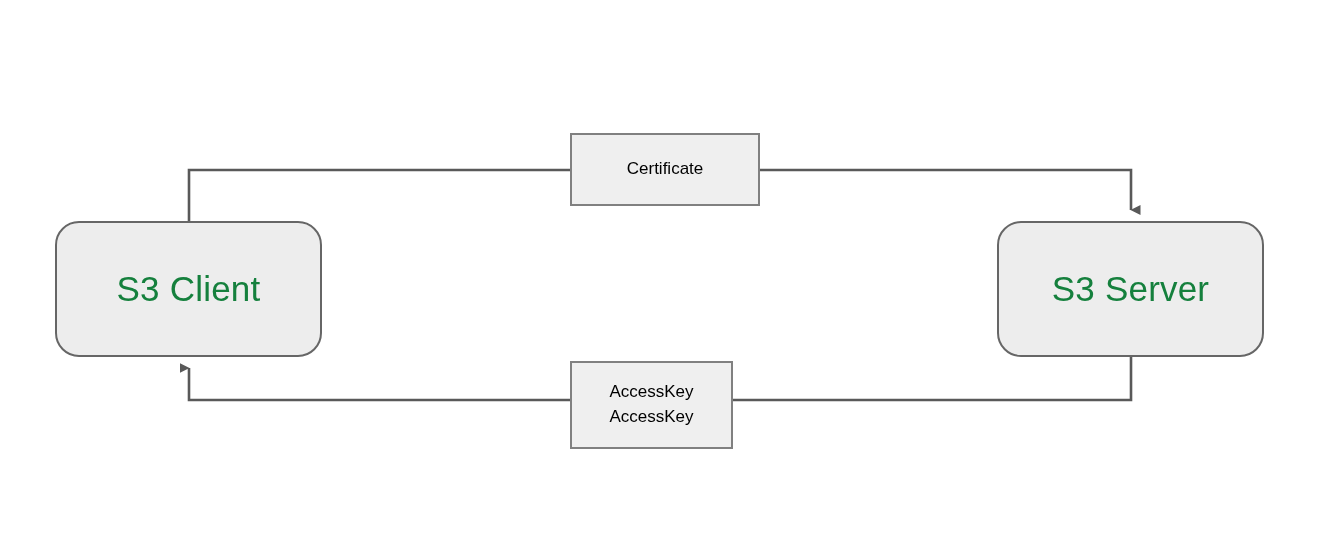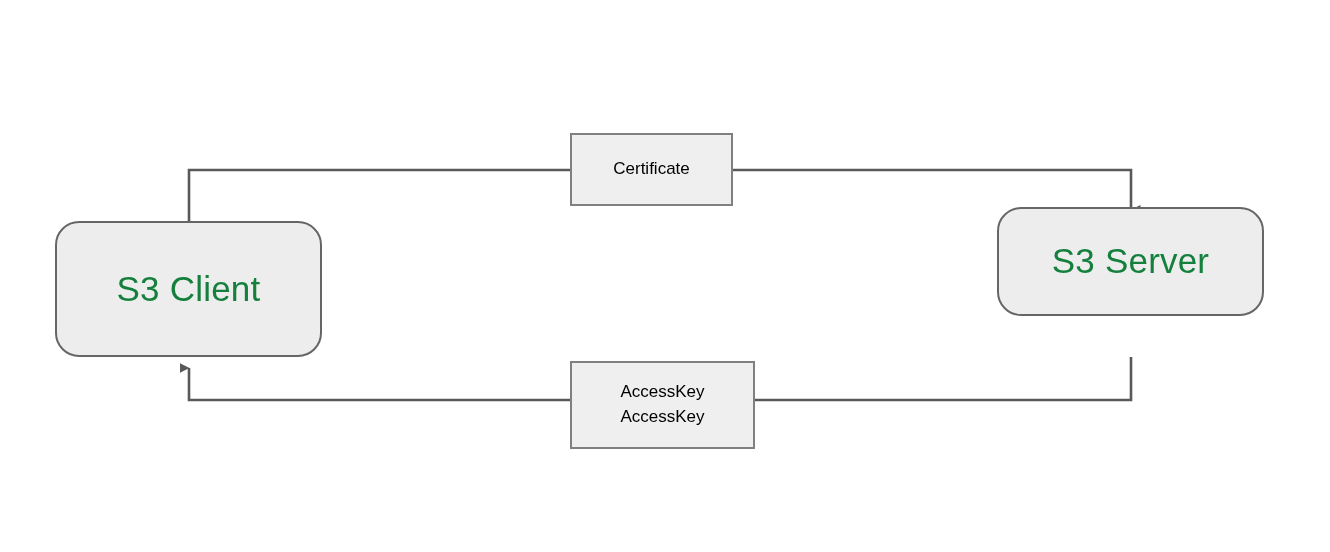--- a/index.html
+++ b/index.html
@@ -53,23 +53,23 @@
     justify-content: center;
     text-align: center;
     color: #000000;
     font-size: 17px;
     line-height: 1.45;
     z-index: 3;
   }
   .node-label span { display: block; white-space: nowrap; }
 
   #client { left: 55px;  top: 221px; width: 267px; height: 136px; }
-  #server { left: 997px; top: 207px; width: 267px; height: 109px; }
-  #cert   { left: 570px; top: 133px; width: 163px; height: 73px; }
-  #keys   { left: 570px; top: 361px; width: 185px; height: 88px; }
+  #server { left: 997px; top: 221px; width: 267px; height: 136px; }
+  #cert   { left: 570px; top: 133px; width: 190px; height: 73px; }
+  #keys   { left: 570px; top: 361px; width: 163px; height: 88px; }
 </style>
 </head>
 <body>
 
 <div id="canvas">
 
   <svg id="edges" viewBox="0 0 1330 552" width="1330" height="552" xmlns="http://www.w3.org/2000/svg">
     <defs>
       <marker id="arrow-down" markerWidth="14" markerHeight="14" refX="5" refY="9.5" orient="auto" markerUnits="userSpaceOnUse">
         <path d="M0,0 L10,0 L5,10 Z" fill="#595959"></path>

